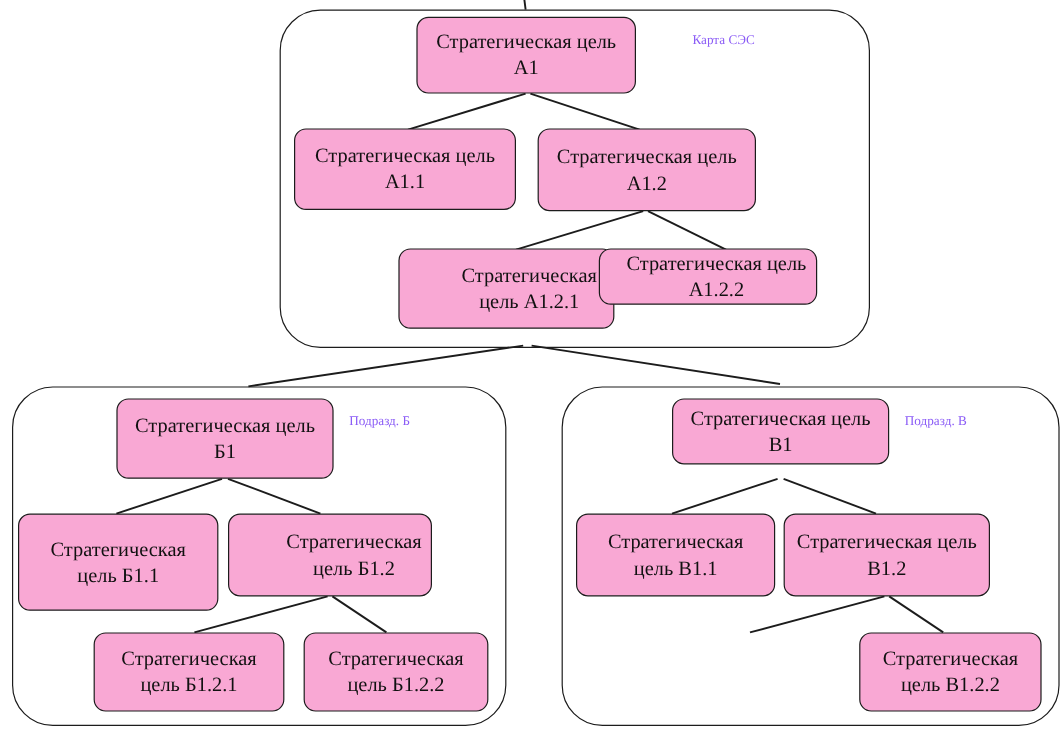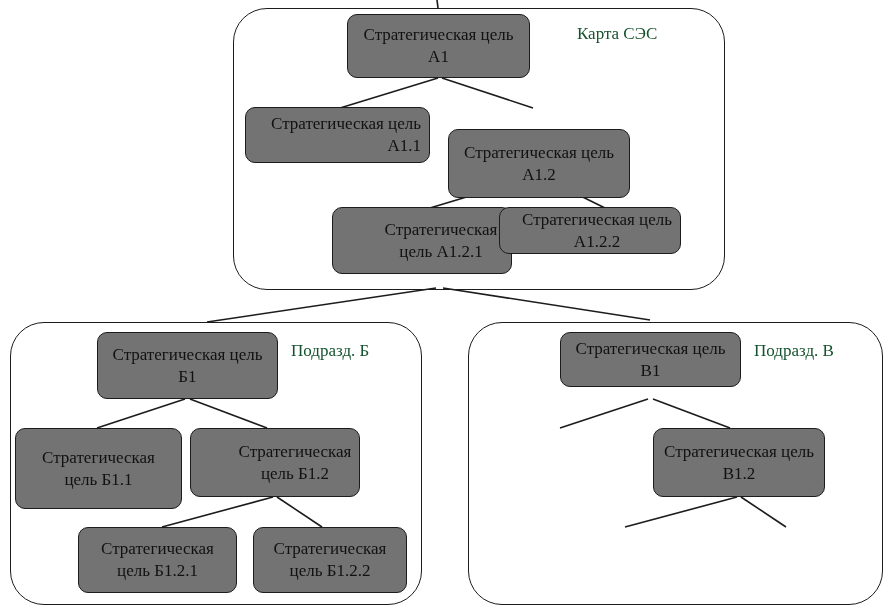--- a/index.html
+++ b/index.html
@@ -14,45 +14,45 @@
   #wires{position:absolute;left:0;top:0;width:886px;height:608px;}
   .group{
     position:absolute;
     border:1.7px solid #1c1c1c;
     border-radius:34px;
     background:transparent;
     box-sizing:border-box;
   }
   .group-label{
     position:absolute;
-    font-size:17px;
+    font-size:11px;
     line-height:20px;
     white-space:nowrap;
-    color:#14532d;
+    color:#8b5cf6;
   }
   .node{
     position:absolute;
     box-sizing:border-box;
     border:1.6px solid #1c1c1c;
     border-radius:10px;
-    background:#737373;
+    background:#f9a8d4;
     display:flex;
     align-items:center;
     justify-content:center;
     text-align:center;
     font-size:17px;
     line-height:22px;
     padding:2px 8px;
   }
   
   .g-ses{left:233px;top:8px;width:492px;height:282px;}
   .lbl-ses{left:577px;top:24px;}
   .n-a1   {left:347px;top:14px;width:183px;height:64px;}
-  .n-a11  {left:245px;top:107px;width:185px;height:56px;text-align:right;}
-  .n-a12  {left:448px;top:107px;width:182px;height:69px;margin-top:22px;}
+  .n-a11  {left:245px;top:107px;width:185px;height:68px;}
+  .n-a12  {left:448px;top:107px;width:182px;height:69px;}
   .n-a121 {left:332px;top:207px;width:180px;height:67px;padding-left:46px;}
   .n-a122 {left:499px;top:207px;width:182px;height:47px;padding-left:22px;}
   
   .g-b{left:10px;top:322px;width:412px;height:283px;}
   .lbl-b{left:291px;top:341px;}
   .n-b1   {left:97px;top:332px;width:181px;height:67px;}
   .n-b11  {left:15px;top:428px;width:167px;height:81px;}
   .n-b12  {left:190px;top:428px;width:170px;height:69px;padding-left:48px;}
   .n-b121 {left:78px;top:527px;width:159px;height:66px;}
   .n-b122 {left:253px;top:527px;width:154px;height:66px;}
@@ -109,15 +109,17 @@
   <div class="node n-a121">Стратегическая цель А1.2.1</div>
   <div class="node n-a122">Стратегическая цель А1.2.2</div>
 
   <div class="node n-b1">Стратегическая цель Б1</div>
   <div class="node n-b11">Стратегическая цель Б1.1</div>
   <div class="node n-b12">Стратегическая цель Б1.2</div>
   <div class="node n-b121">Стратегическая цель Б1.2.1</div>
   <div class="node n-b122">Стратегическая цель Б1.2.2</div>
 
   <div class="node n-v1">Стратегическая цель В1</div>
+  <div class="node n-v11">Стратегическая цель В1.1</div>
   <div class="node n-v12">Стратегическая цель В1.2</div>
+  <div class="node n-v122">Стратегическая цель В1.2.2</div>
 
 </div>
 
 </body></html>

